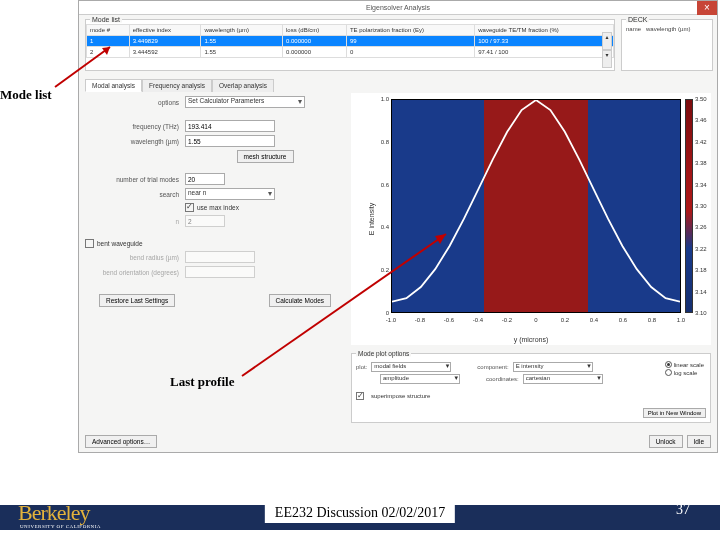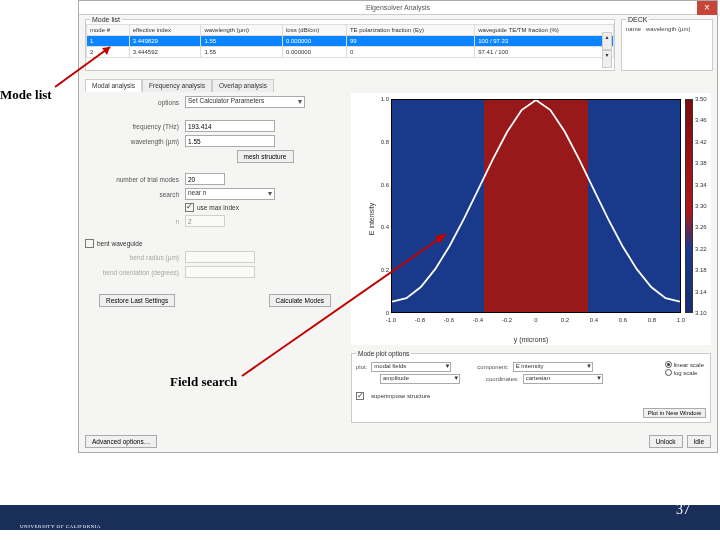--- a/index.html
+++ b/index.html
@@ -305,31 +305,33 @@
       </div>
       <div class="btm-right">
         <button class="opt-btn">Unlock</button>
         <button class="opt-btn">Idle</button>
       </div>
     </div>
 
   </div>
 
   <div class="ann-modelist">Mode list</div>
-  <div class="ann-field">Field search</div>
+  <div class="ann-field">Last profile</div>
   <svg class="arrow-mode" viewBox="0 0 90 50">
     <line x1="5" y1="45" x2="60" y2="5" stroke="#c00000" stroke-width="2"></line>
     <polygon points="60,5 52,6 57,13" fill="#c00000"></polygon>
   </svg>
   <svg class="arrow-field" viewBox="0 0 220 150">
     <line x1="6" y1="148" x2="210" y2="6" stroke="#c00000" stroke-width="2"></line>
     <polygon points="210,6 199,8 204,16" fill="#c00000"></polygon>
   </svg>
 
   <div class="footer-bar">
     <div class="footer-line"></div>
     <div class="footer-logo">
+      <span class="big">Berkeley</span>
       <span class="small">UNIVERSITY OF CALIFORNIA</span>
     </div>
+    <div class="footer-text">EE232 Discussion 02/02/2017</div>
     <div class="footer-page">37</div>
   </div>
 
 </div>
 
 </body></html>

